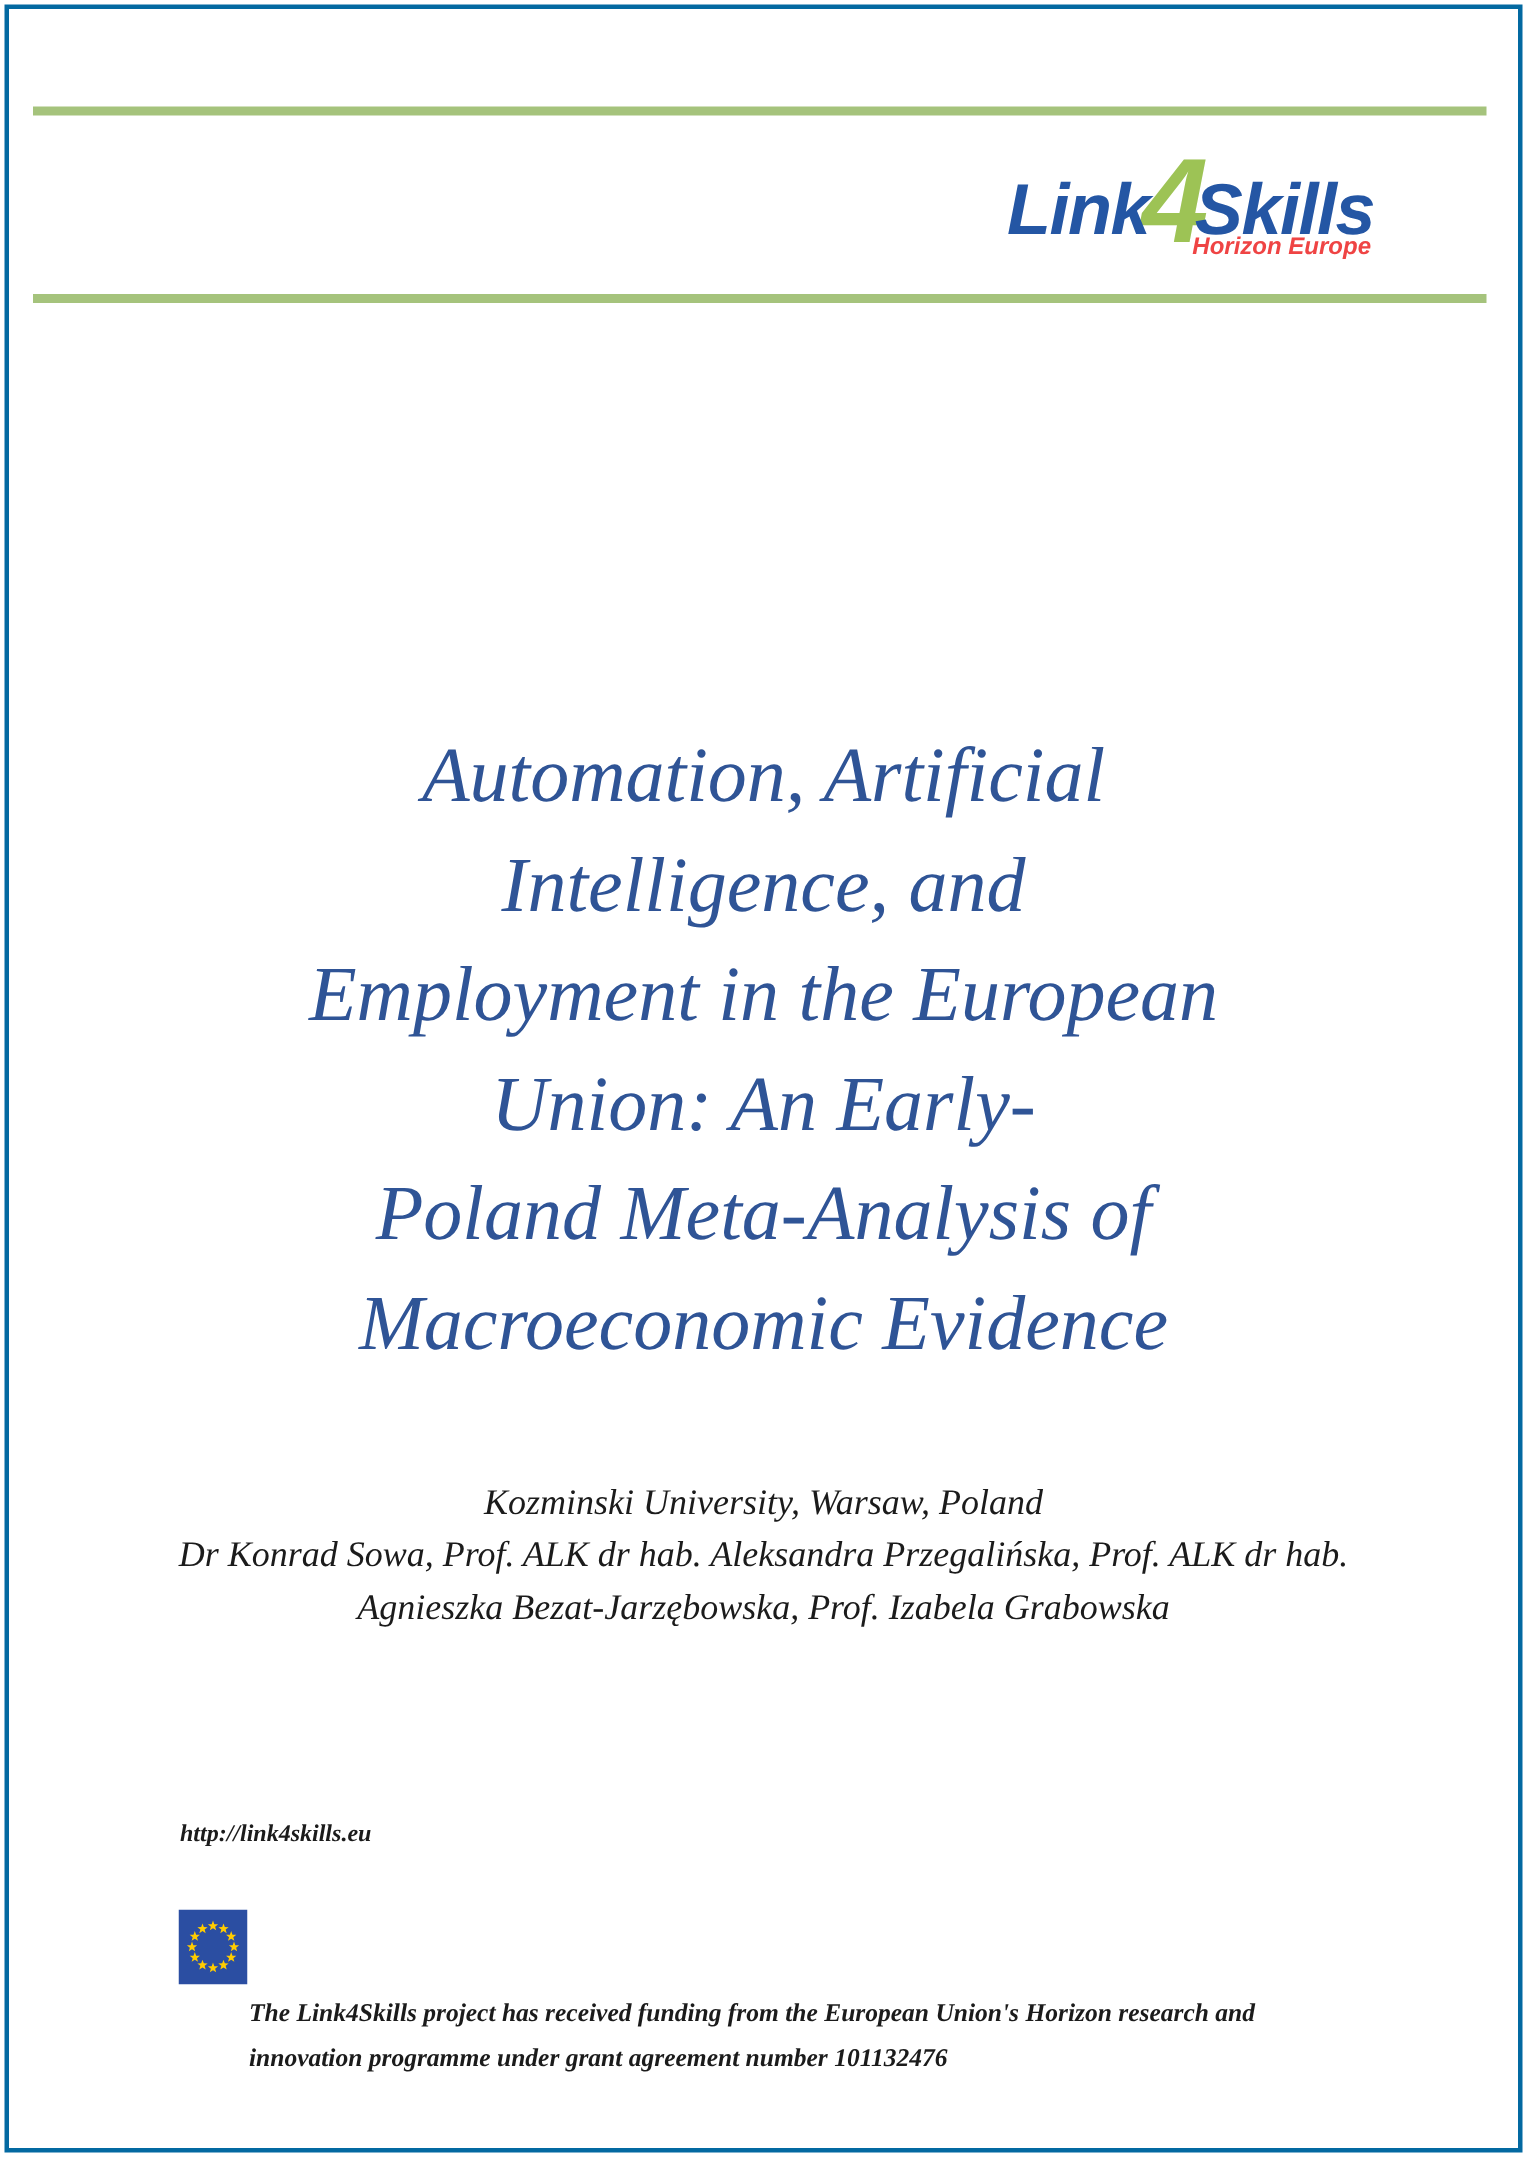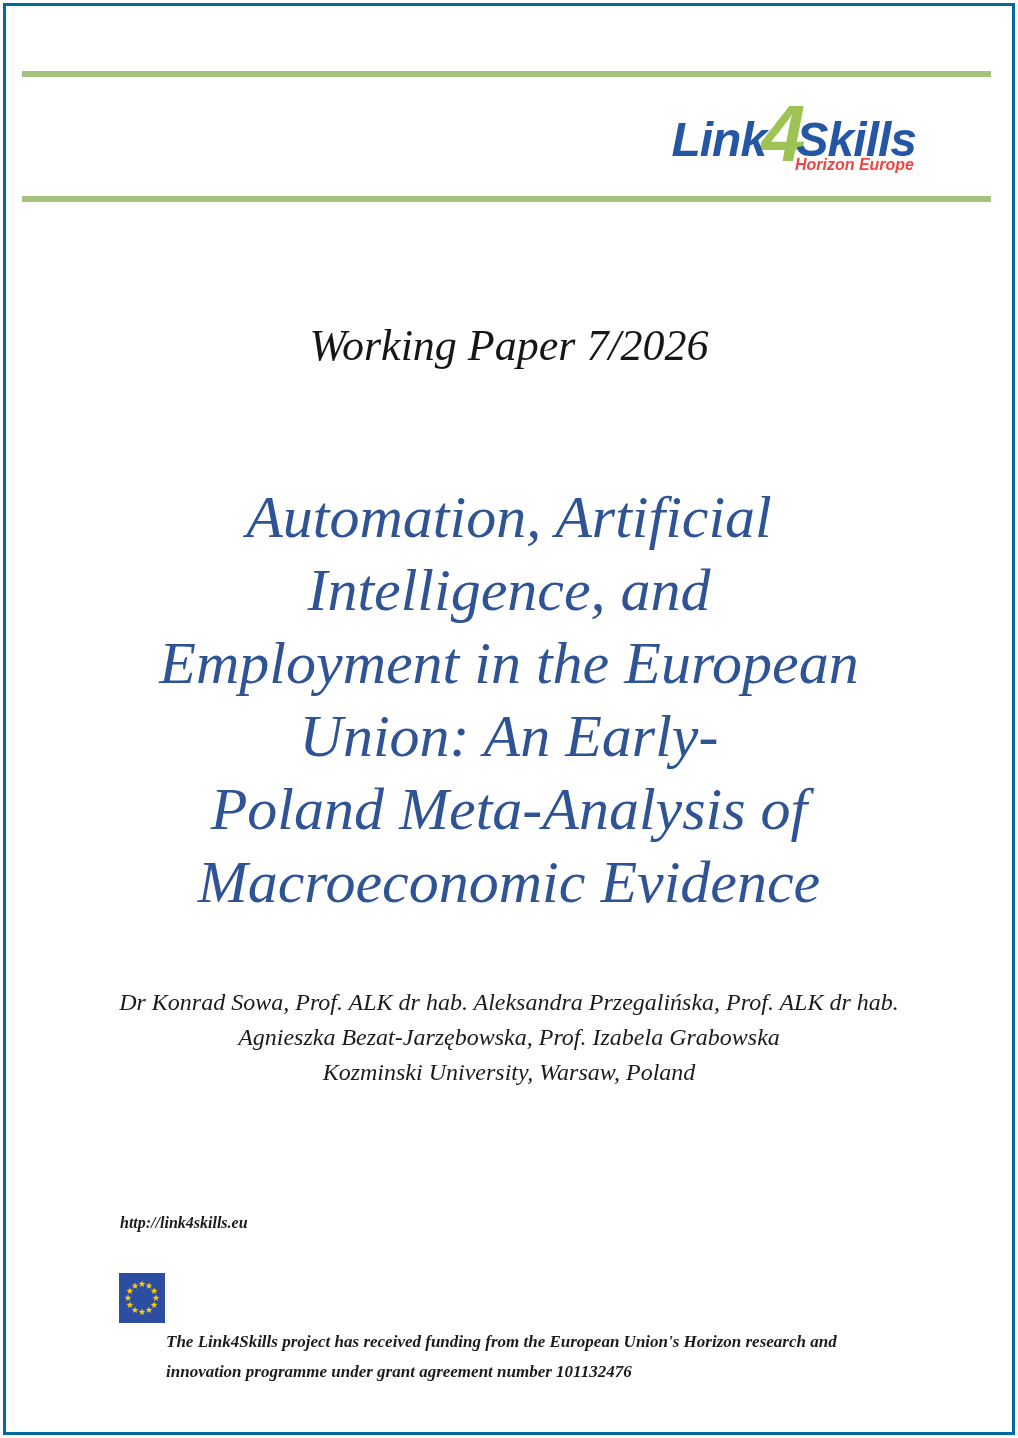--- a/index.html
+++ b/index.html
@@ -16,21 +16,21 @@
   .logo-word{font-size:48px;line-height:1;color:#2456A4;position:relative;z-index:2;letter-spacing:-1px;}
   .logo-four{font-size:80px;line-height:1;color:#9DC355;position:relative;z-index:1;
     margin:0 -9px 0 -5px;top:5px;}
   .logo-tagline{font-family:"Liberation Sans",sans-serif;font-weight:bold;font-size:16px;
     color:#ef4444;margin-top:-13px;padding-right:2px;position:relative;z-index:3;}
 
   .working{position:absolute;top:318px;left:0;width:100%;text-align:center;
     font-size:44px;line-height:1;color:#161616;margin:0;font-weight:normal;}
 
   .title{position:absolute;top:475px;left:0;width:100%;text-align:center;
-    color:#2F5496;font-size:60px;line-height:73px;font-weight:normal;}
+    color:#2F5496;font-size:52px;line-height:73px;font-weight:normal;}
 
   .authors-block{position:absolute;top:979px;left:50%;transform:translateX(-50%);
     width:810px;text-align:center;color:#1b1b1b;font-size:24px;line-height:35px;}
 
   .url{position:absolute;top:1208px;left:114px;font-size:16px;font-weight:bold;color:#1b1b1b;}
 
   .footer{position:absolute;top:1267px;left:113px;display:flex;flex-direction:column;}
   .eu-flag{width:46px;height:50px;flex:0 0 auto;display:block;}
   .funding{margin:4px 0 0 47px;width:745px;font-size:17px;font-weight:bold;
     line-height:30px;color:#1b1b1b;}
@@ -46,34 +46,33 @@
     <div class="logo-line">
       <span class="logo-word">Link</span>
       <span class="logo-four">4</span>
       <span class="logo-word">Skills</span>
     </div>
     <div class="logo-tagline">Horizon Europe</div>
   </div>
 
   <div class="rule rule-mid"></div>
 
-  <h2 class="working">Working Paper 7/2026</h2>
 
   <div class="title">
     <div>Automation, Artificial</div>
     <div>Intelligence, and</div>
     <div>Employment in the European</div>
     <div>Union: An Early-</div>
     <div>Poland Meta-Analysis of</div>
     <div>Macroeconomic Evidence</div>
   </div>
 
   <div class="authors-block">
+    <div>Kozminski University, Warsaw, Poland</div>
     <div>Dr Konrad Sowa, Prof. ALK dr hab. Aleksandra Przegalińska, Prof. ALK dr hab. Agnieszka Bezat-Jarzębowska, Prof. Izabela Grabowska</div>
-    <div>Kozminski University, Warsaw, Poland</div>
   </div>
 
   <div class="url">http://link4skills.eu</div>
 
   <div class="footer">
     <svg class="eu-flag" viewBox="0 0 46 50" xmlns="http://www.w3.org/2000/svg" aria-hidden="true">
       <defs>
         <path id="star" d="M0,-3.6 L0.88,-1.21 L3.42,-1.11 L1.43,0.46 L2.12,2.91 L0,1.5 L-2.12,2.91 L-1.43,0.46 L-3.42,-1.11 L-0.88,-1.21 Z" fill="#FFCC00"></path>
       </defs>
       <rect x="0" y="0" width="46" height="50" fill="#2B4EA2"></rect>

